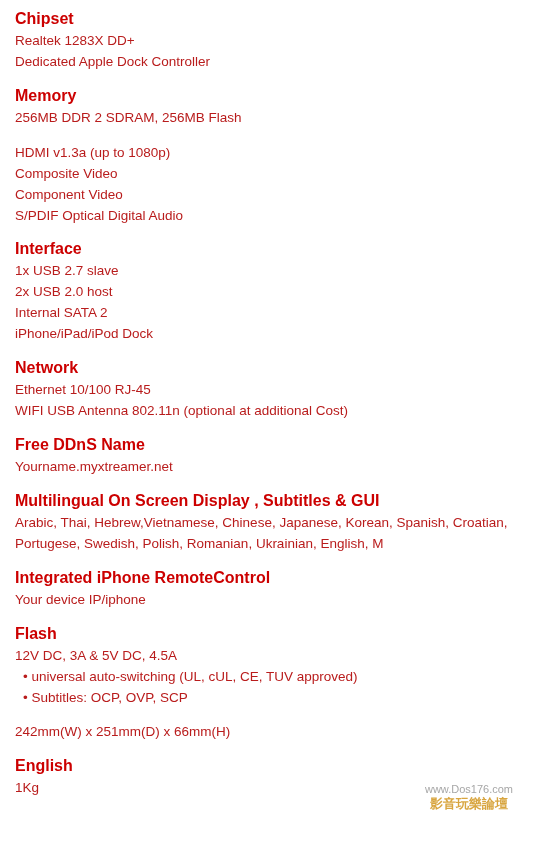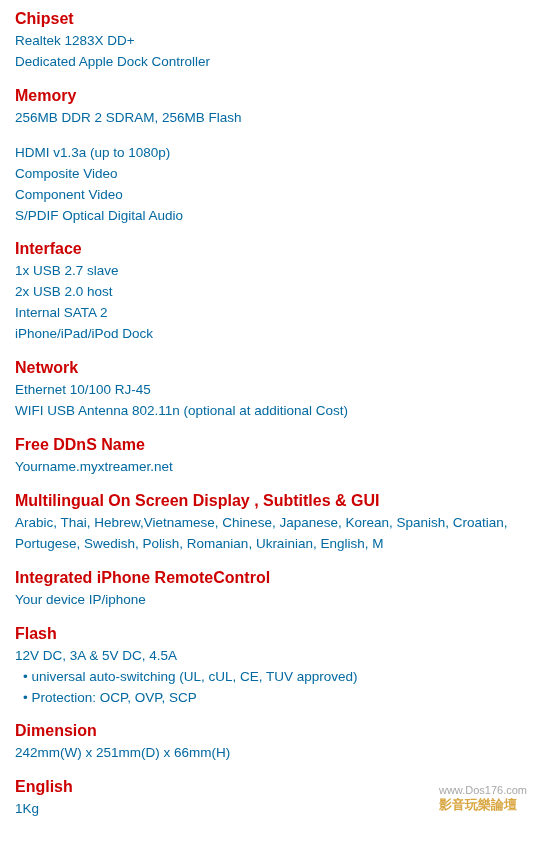--- a/index.html
+++ b/index.html
@@ -19,33 +19,33 @@
     .section {
       margin-bottom: 14px;
     }
     .section-title {
       color: #cc0000;
       font-weight: bold;
       font-size: 16px;
       margin-bottom: 3px;
     }
     .section-content {
-      color: #0369a1;
+      color: #b91c1c;
       font-size: 13.5px;
       line-height: 1.55;
     }
     .bullet-item {
       padding-left: 12px;
       text-indent: -4px;
     }
     .watermark {
       position: absolute;
       bottom: 30px;
-      right: 10px;
-      text-align: left;
+      right: 24px;
+      text-align: center;
       opacity: 0.75;
     }
     .watermark-url {
       color: #888888;
       font-size: 11px;
     }
     .watermark-text {
       color: #cc8800;
       font-size: 13px;
       font-weight: bold;
@@ -111,25 +111,24 @@
       <div class="section-title">Integrated iPhone RemoteControl</div>
       <div class="section-content">
         <div>Your device IP/iphone</div>
       </div>
     </div>
     <div class="section">
       <div class="section-title">Flash</div>
       <div class="section-content">
         <div>12V DC, 3A &amp; 5V DC, 4.5A</div>
         <div class="bullet-item">• universal auto-switching (UL, cUL, CE, TUV approved)</div>
-        <div class="bullet-item">• Protection: OCP, OVP, SCP</div>
+        <div class="bullet-item">• Subtitles: OCP, OVP, SCP</div>
       </div>
     </div>
     <div class="section">
-      <div class="section-title">Dimension</div>
       <div class="section-content">
         <div>242mm(W) x 251mm(D) x 66mm(H)</div>
       </div>
     </div>
     <div class="section">
       <div class="section-title">English</div>
       <div class="section-content">
         <div>1Kg</div>
       </div>
     </div>

